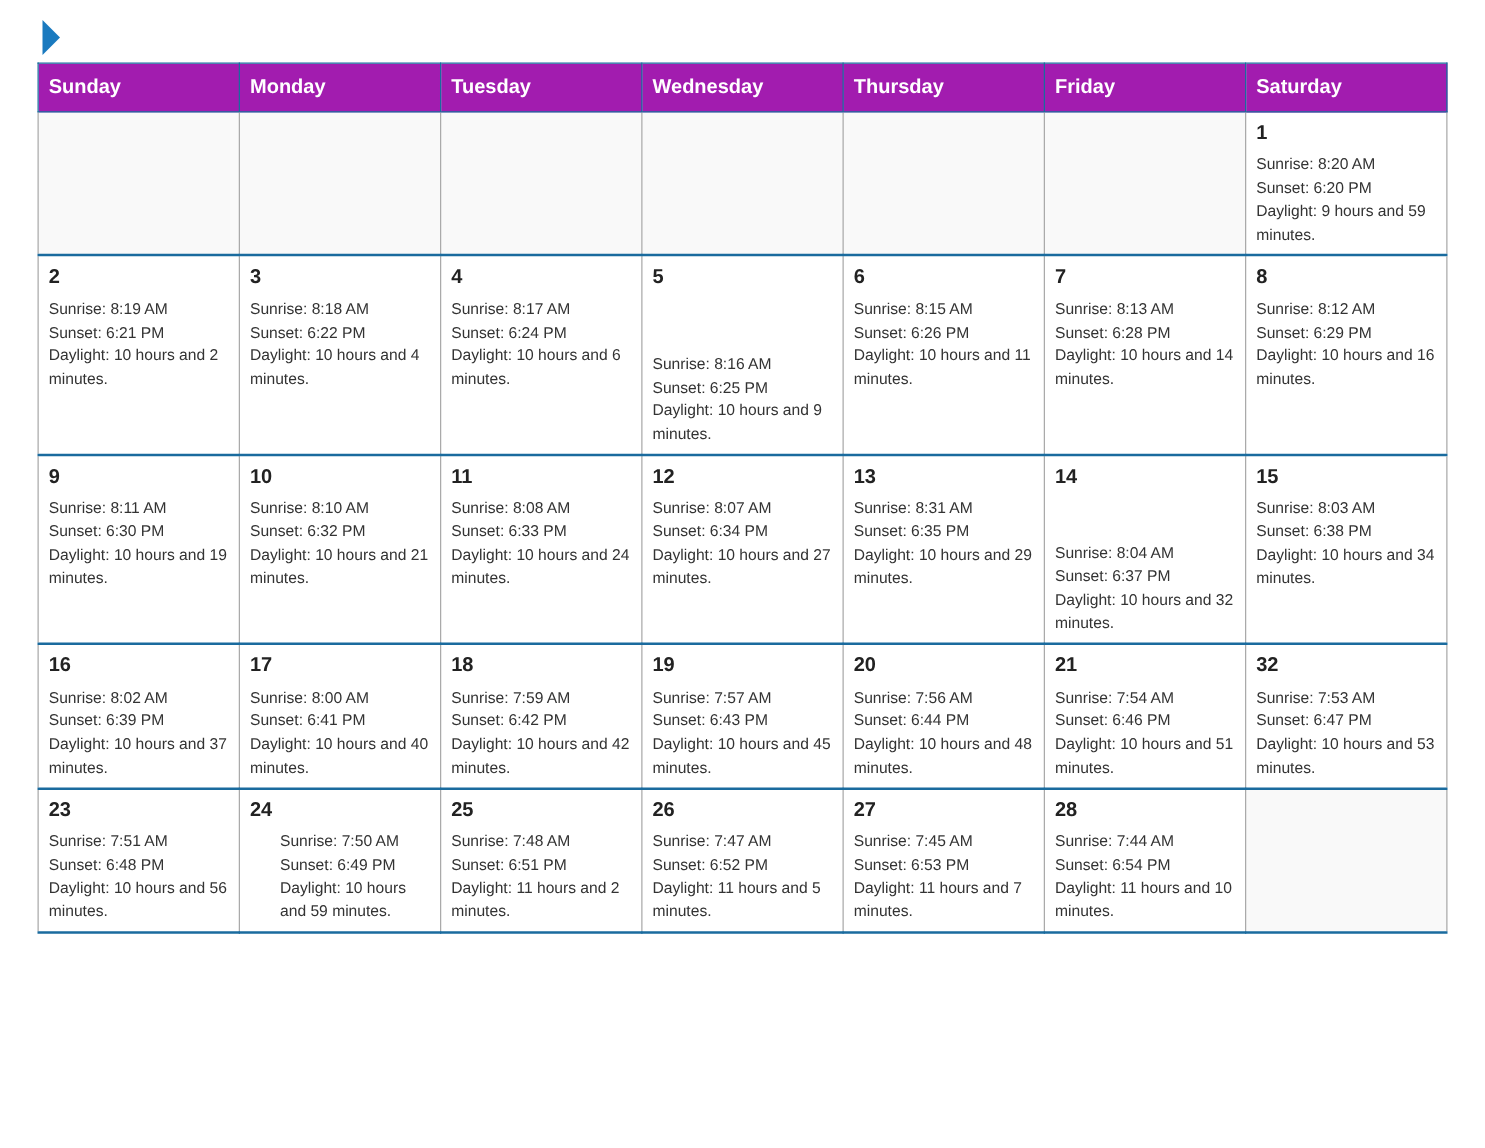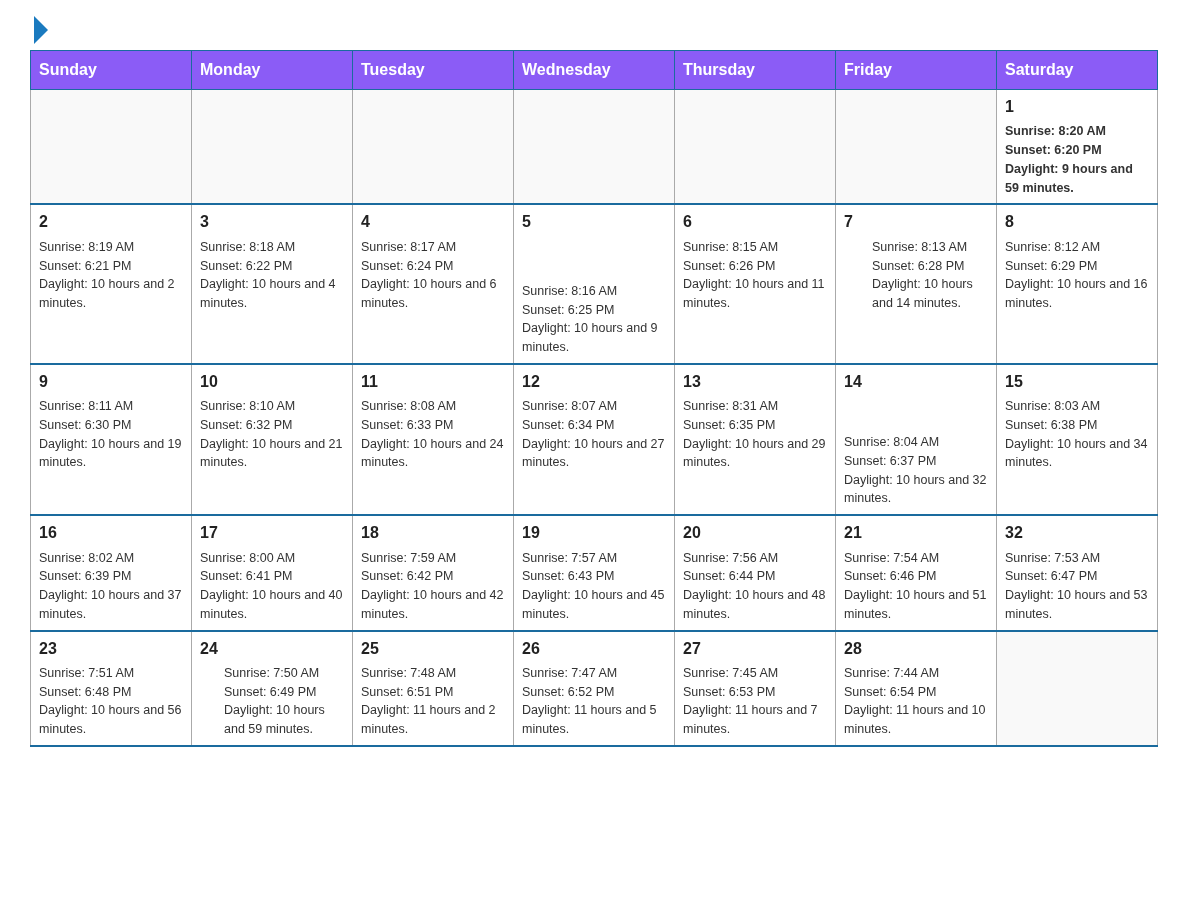--- a/index.html
+++ b/index.html
@@ -58,21 +58,21 @@
       font-size: 22px;
       color: #444;
       margin-top: 4px;
     }
     .calendar {
       width: 100%;
       border-collapse: collapse;
       margin-top: 10px;
     }
     .calendar thead tr th {
-      background-color: #8b5cf6;
+      background-color: #a21caf;
       color: #fff;
       font-size: 16px;
       font-weight: bold;
       padding: 10px 8px;
       text-align: left;
       border: 1px solid #1a6b9e;
     }
     .calendar tbody tr td {
       vertical-align: top;
       border: 1px solid #aaa;
@@ -134,21 +134,21 @@
   <tbody id="calendar-body">
   <tr>
         <td class="empty"></td>
         <td class="empty"></td>
         <td class="empty"></td>
         <td class="empty"></td>
         <td class="empty"></td>
         <td class="empty"></td>
         <td>
           <span class="day-number">1</span>
-          <div class="day-info" style="white-space: pre-line; font-weight: bold;">Sunrise: 8:20 AM
+          <div class="day-info" style="white-space: pre-line;">Sunrise: 8:20 AM
 Sunset: 6:20 PM
 Daylight: 9 hours and 59 minutes.</div>
         </td>
       </tr>
       <tr>
         <td>
           <span class="day-number">2</span>
           <div class="day-info" style="white-space: pre-line;">Sunrise: 8:19 AM
 Sunset: 6:21 PM
 Daylight: 10 hours and 2 minutes.</div>
@@ -172,21 +172,21 @@
 Daylight: 10 hours and 9 minutes.</div>
         </td>
         <td>
           <span class="day-number">6</span>
           <div class="day-info" style="white-space: pre-line;">Sunrise: 8:15 AM
 Sunset: 6:26 PM
 Daylight: 10 hours and 11 minutes.</div>
         </td>
         <td>
           <span class="day-number">7</span>
-          <div class="day-info" style="white-space: pre-line; margin-left: 28px;">Sunrise: 8:13 AM
+          <div class="day-info" style="white-space: pre-line;">Sunrise: 8:13 AM
 Sunset: 6:28 PM
 Daylight: 10 hours and 14 minutes.</div>
         </td>
         <td>
           <span class="day-number">8</span>
           <div class="day-info" style="white-space: pre-line;">Sunrise: 8:12 AM
 Sunset: 6:29 PM
 Daylight: 10 hours and 16 minutes.</div>
         </td>
       </tr>

